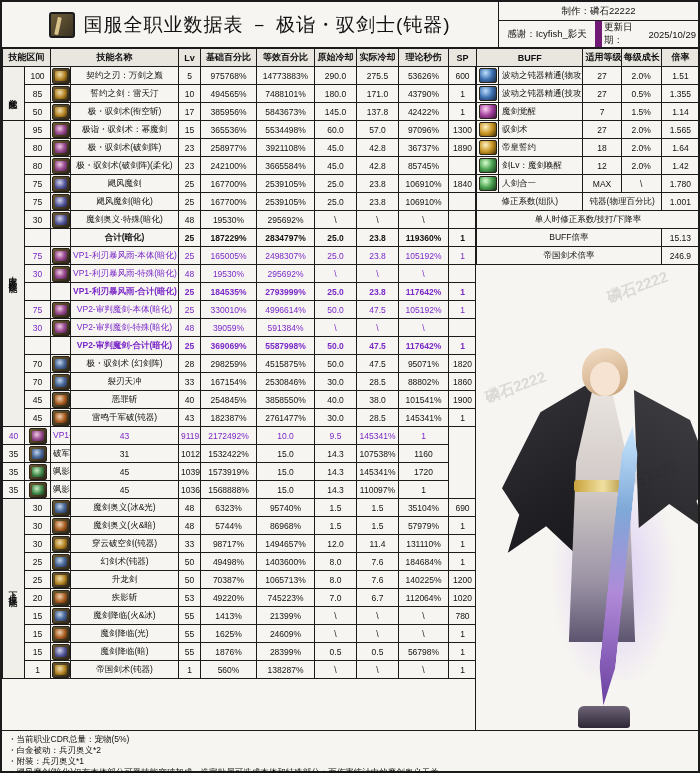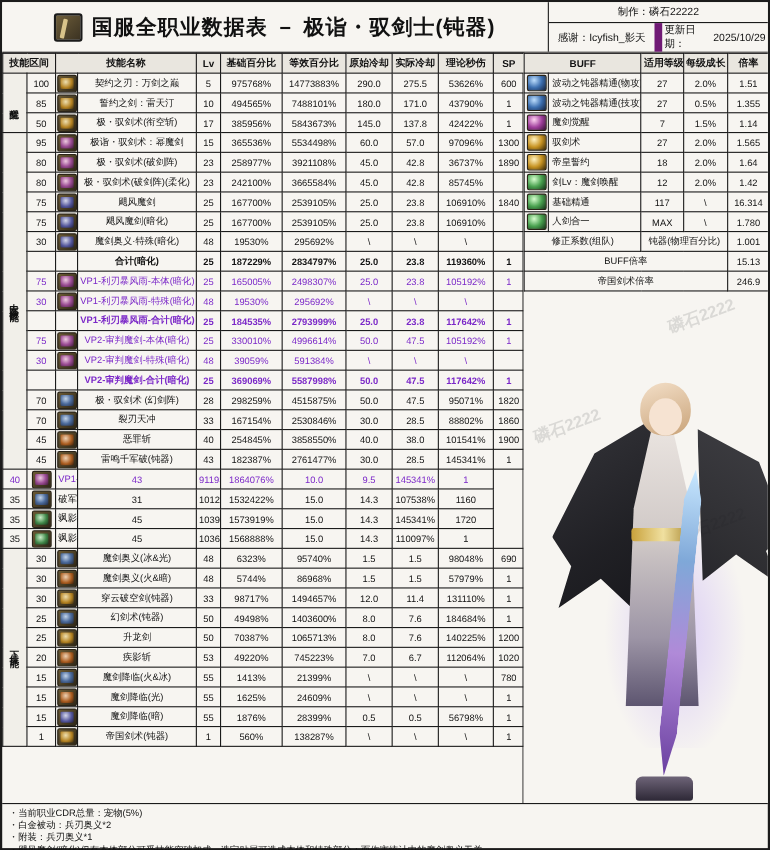--- a/index.html
+++ b/index.html
@@ -23,21 +23,21 @@
   .header {
     display:flex; align-items:stretch;
     border-bottom:1px solid #1b1b1b;
     height:46px;
     background:#f7f5f1;
   }
   .hdr-title {
     flex:1;
     display:flex; align-items:center; justify-content:center;
     gap:8px;
-    font-size:19px; font-weight:bold;
+    font-size:19px; font-weight:normal;
     letter-spacing:1px;
     text-align:right;
   }
   .hdr-icon {
     width:26px;height:26px;
     border:2px solid #1b1b1b;
     border-radius:3px;
     background:linear-gradient(135deg,#6e5e3a,#3b3222);
     position:relative;
   }
@@ -559,21 +559,21 @@
               <td class=" ">1</td>
             </tr>
             <tr>
               <td class=" purple">40</td>
               <td class="icon-cell">
                 <div class="ic v2"></div>
               </td>
               <td class="name purple">VP1-双重冲击(钝器)</td>
               <td class=" purple">43</td>
               <td class=" purple">91193%</td>
-              <td class=" purple">1864076%</td>
+              <td class=" purple">2172492%</td>
               <td class=" purple">10.0</td>
               <td class=" purple">9.5</td>
               <td class=" purple">145341%</td>
               <td class=" purple">1</td>
             </tr>
             <tr>
               <td class=" ">35</td>
               <td class="icon-cell">
                 <div class="ic v1"></div>
               </td>
@@ -619,21 +619,21 @@
               <td class=" ">30</td>
               <td class="icon-cell">
                 <div class="ic v1"></div>
               </td>
               <td class="name ">魔剑奥义(冰&amp;光)</td>
               <td class=" ">48</td>
               <td class=" ">6323%</td>
               <td class=" ">95740%</td>
               <td class=" ">1.5</td>
               <td class=" ">1.5</td>
-              <td class=" ">98048%</td>
+              <td class=" ">35104%</td>
               <td class=" ">690</td>
             </tr>
             <tr>
               <td class=" ">30</td>
               <td class="icon-cell">
                 <div class="ic v5"></div>
               </td>
               <td class="name ">魔剑奥义(火&amp;暗)</td>
               <td class=" ">48</td>
               <td class=" ">5744%</td>
@@ -845,38 +845,32 @@
               </td>
               <td class="b-name">剑Lv：魔剑唤醒</td>
               <td>12</td>
               <td>2.0%</td>
               <td>1.42</td>
             </tr>
             <tr>
               <td style="padding: 0px;">
                 <div class="bic g"></div>
               </td>
-              <td class="b-name">基础精通</td>
-              <td>117</td>
-              <td>\</td>
-              <td>16.314</td>
-            </tr>
-            <tr>
-              <td style="padding: 0px;">
-                <div class="bic g"></div>
-              </td>
               <td class="b-name">人剑合一</td>
               <td>MAX</td>
               <td>\</td>
               <td>1.780</td>
             </tr>
             <tr>
               <td colspan="2">修正系数(组队)</td>
               <td colspan="2">钝器(物理百分比)</td>
               <td>1.001</td>
+            </tr>
+            <tr>
+              <td colspan="5">单人时修正系数/技打/下降率</td>
             </tr>
             <tr>
               <td colspan="4">BUFF倍率</td>
               <td>15.13</td>
             </tr>
             <tr>
               <td colspan="4">帝国剑术倍率</td>
               <td>246.9</td>
             </tr>
           </tbody>

